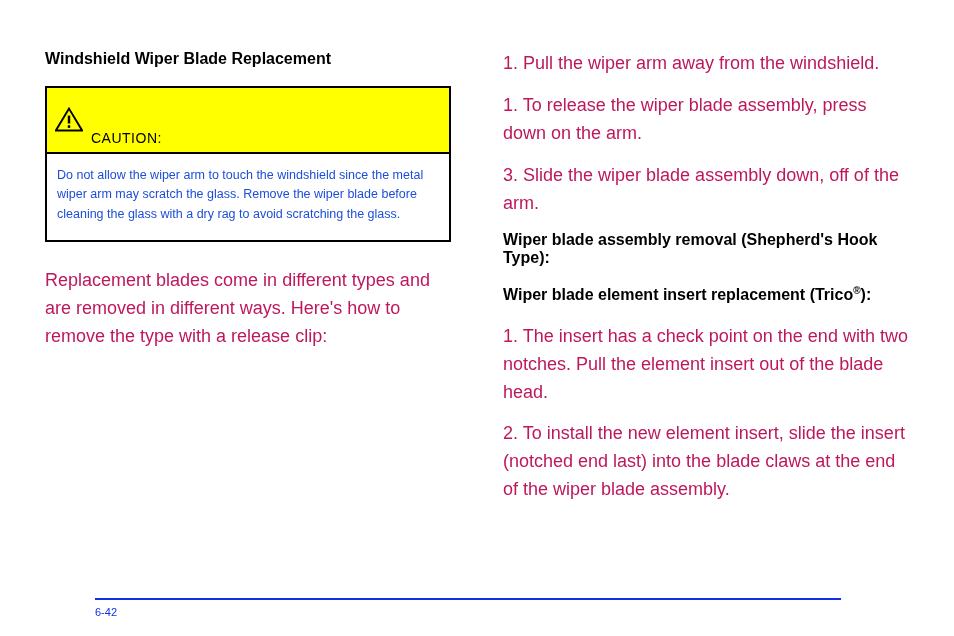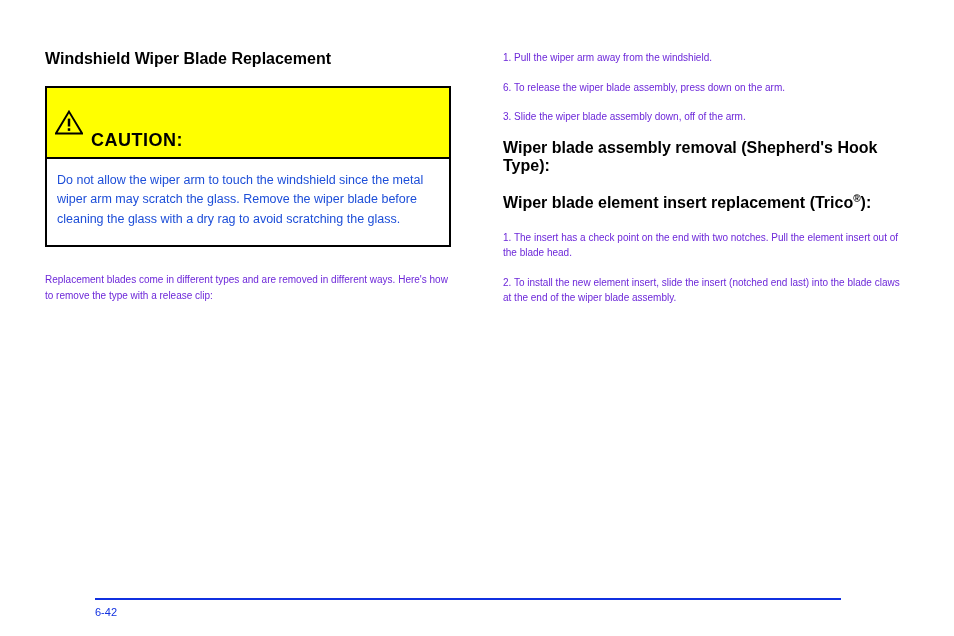--- a/index.html
+++ b/index.html
@@ -45,36 +45,36 @@
     align-items: center;
     padding: 6px 8px;
     border-bottom: 2px solid #000;
   }
   .warn-icon {
     width: 28px;
     height: 26px;
     margin-right: 8px;
   }
   .caution-label {
-    font-size: 18px;
-    font-weight: bold;
+    font-size: 14px;
+    font-weight: normal;
     color: #000;
     letter-spacing: 0.5px;
     margin-top: 36px;
   }
   .caution-body {
     padding: 12px 14px 16px 10px;
     font-size: 12.5px;
     line-height: 1.55;
     color: #1d4ed8;
   }
   .body-text {
-    font-size: 10px;
+    font-size: 18px;
     line-height: 1.55;
-    color: #6d28d9;
+    color: #be185d;
     margin-bottom: 14px;
   }
   .right-heading {
     font-size: 16px;
     font-weight: bold;
     color: #000;
     margin-top: 14px;
     margin-bottom: 18px;
   }
   .reg {
@@ -119,21 +119,21 @@
           <span class="caution-label">CAUTION:</span>
         </div>
         <div class="caution-body">Do not allow the wiper arm to touch the windshield since the metal wiper arm may scratch the glass. Remove the wiper blade before cleaning the glass with a dry rag to avoid scratching the glass.</div>
       </div>
 
       <p class="body-text">Replacement blades come in different types and are removed in different ways. Here's how to remove the type with a release clip:</p>
     </div>
 
     <div class="right-col">
       <p class="body-text">1. Pull the wiper arm away from the windshield.</p>
-      <p class="body-text">6. To release the wiper blade assembly, press down on the arm.</p>
+      <p class="body-text">1. To release the wiper blade assembly, press down on the arm.</p>
       <p class="body-text">3. Slide the wiper blade assembly down, off of the arm.</p>
 
       <h3 class="right-heading">Wiper blade assembly removal (Shepherd's Hook Type):</h3>
 
       <h3 class="right-heading">
         <span>Wiper blade element insert replacement (Trico</span><span class="reg">®</span><span>):</span>
       </h3>
 
       <p class="body-text">1. The insert has a check point on the end with two notches. Pull the element insert out of the blade head.</p>
       <p class="body-text">2. To install the new element insert, slide the insert (notched end last) into the blade claws at the end of the wiper blade assembly.</p>

